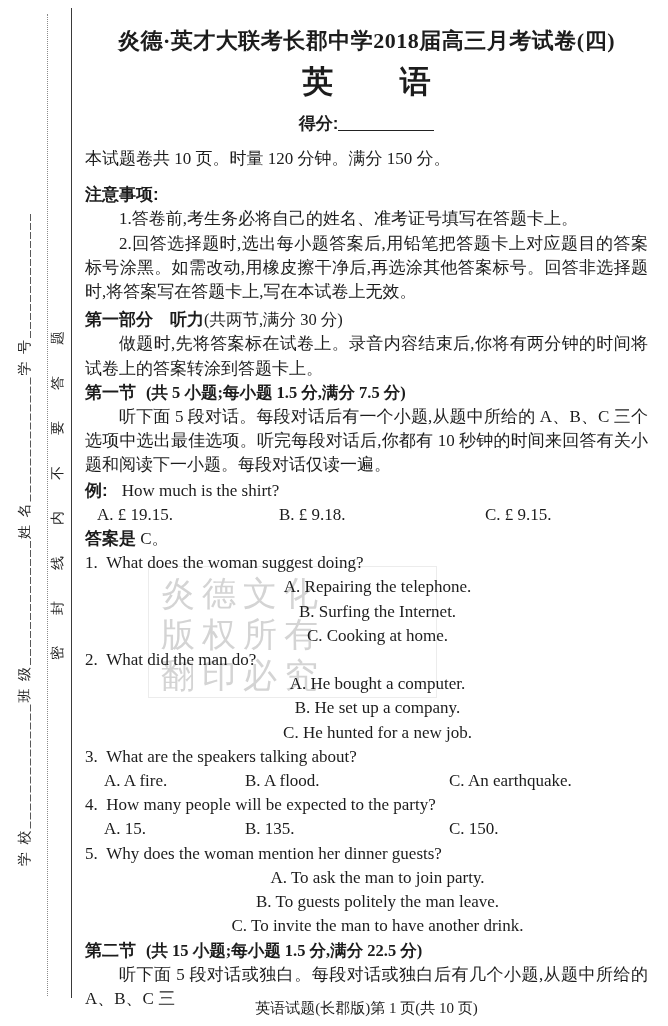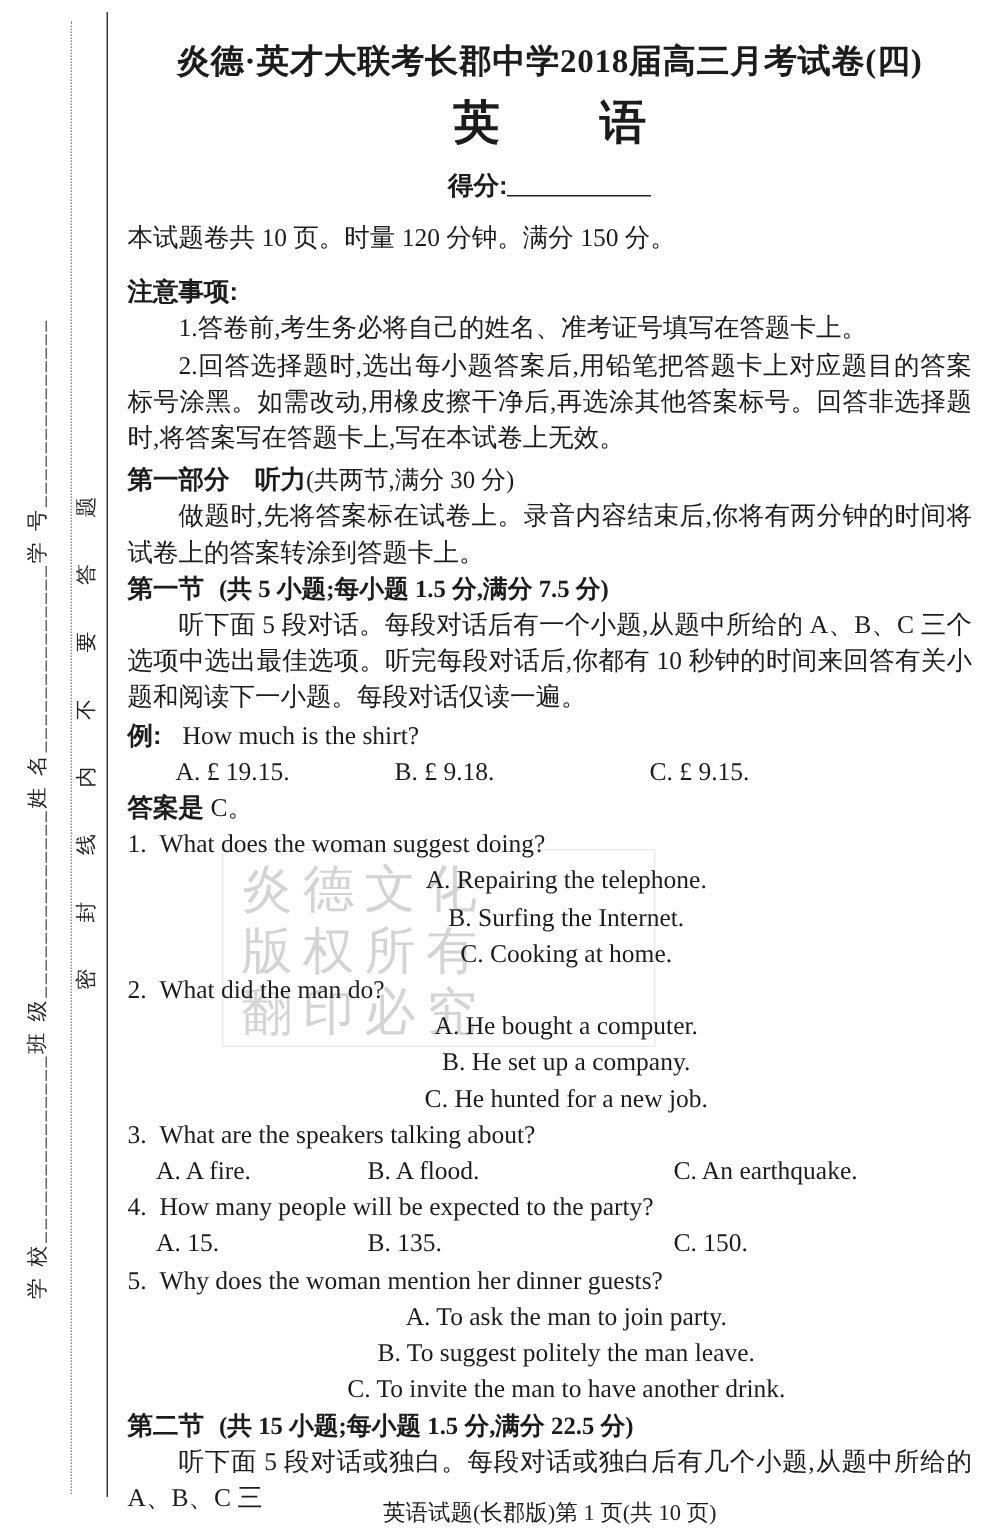--- a/index.html
+++ b/index.html
@@ -40,21 +40,21 @@
   .score-underline{display:inline-block;width:96px;height:1px;border-bottom:1.2px solid #222;vertical-align:-2px;}
   .meta-line{margin-top:12px;}
   .notice-h{margin-top:12px;font-size:17px;}
   .para{text-align:justify;text-indent:34px;}
   .p-head{margin-top:4px;}
   .p-head .note{font-size:16.5px;}
   .s-head .note{font-size:16.5px;font-weight:bold;}
   .hd-gap{display:inline-block;width:10px;}
   .example-row{margin-top:1px;}
   .ex-label{margin-right:14px;}
-  .opt-row{display:flex;margin-left:32px;}
+  .opt-row{display:flex;margin-left:12px;gap:36px;}
   .opt-row .c1{width:146px;}
   .opt-row .c2{width:170px;}
   .opt-row .c3{flex:1;}
   .q-opt-row{display:flex;margin-left:19px;}
   .q-opt-row .c1{width:141px;}
   .q-opt-row .c2{width:204px;}
   .q-opt-row .c3{flex:1;}
   .opt-line{margin-left:22px;text-align:center;}
   .footer{position:absolute;left:85px;top:999px;width:563px;text-align:center;font-size:15px;z-index:1;}
 </style>
@@ -131,21 +131,21 @@
         <div>4. How many people will be expected to the party?</div>
         <div class="q-opt-row">
           <span class="c1">A. 15.</span>
           <span class="c2">B. 135.</span>
           <span class="c3">C. 150.</span>
         </div>
       </div>
       <div>
         <div>5. Why does the woman mention her dinner guests?</div>
         <div class="opt-line">A. To ask the man to join party.</div>
-        <div class="opt-line">B. To suggest politely the man leave.</div>
+        <div class="opt-line">B. To guests politely the man leave.</div>
         <div class="opt-line">C. To invite the man to have another drink.</div>
       </div>
     </div>
 
   <div class="s-head">
     <span class="sans">第二节</span><span class="hd-gap"></span><span class="note">(共 15 小题;每小题 1.5 分,满分 22.5 分)</span>
   </div>
   <div class="para">听下面 5 段对话或独白。每段对话或独白后有几个小题,从题中所给的 A、B、C 三</div>
 </div>
 

